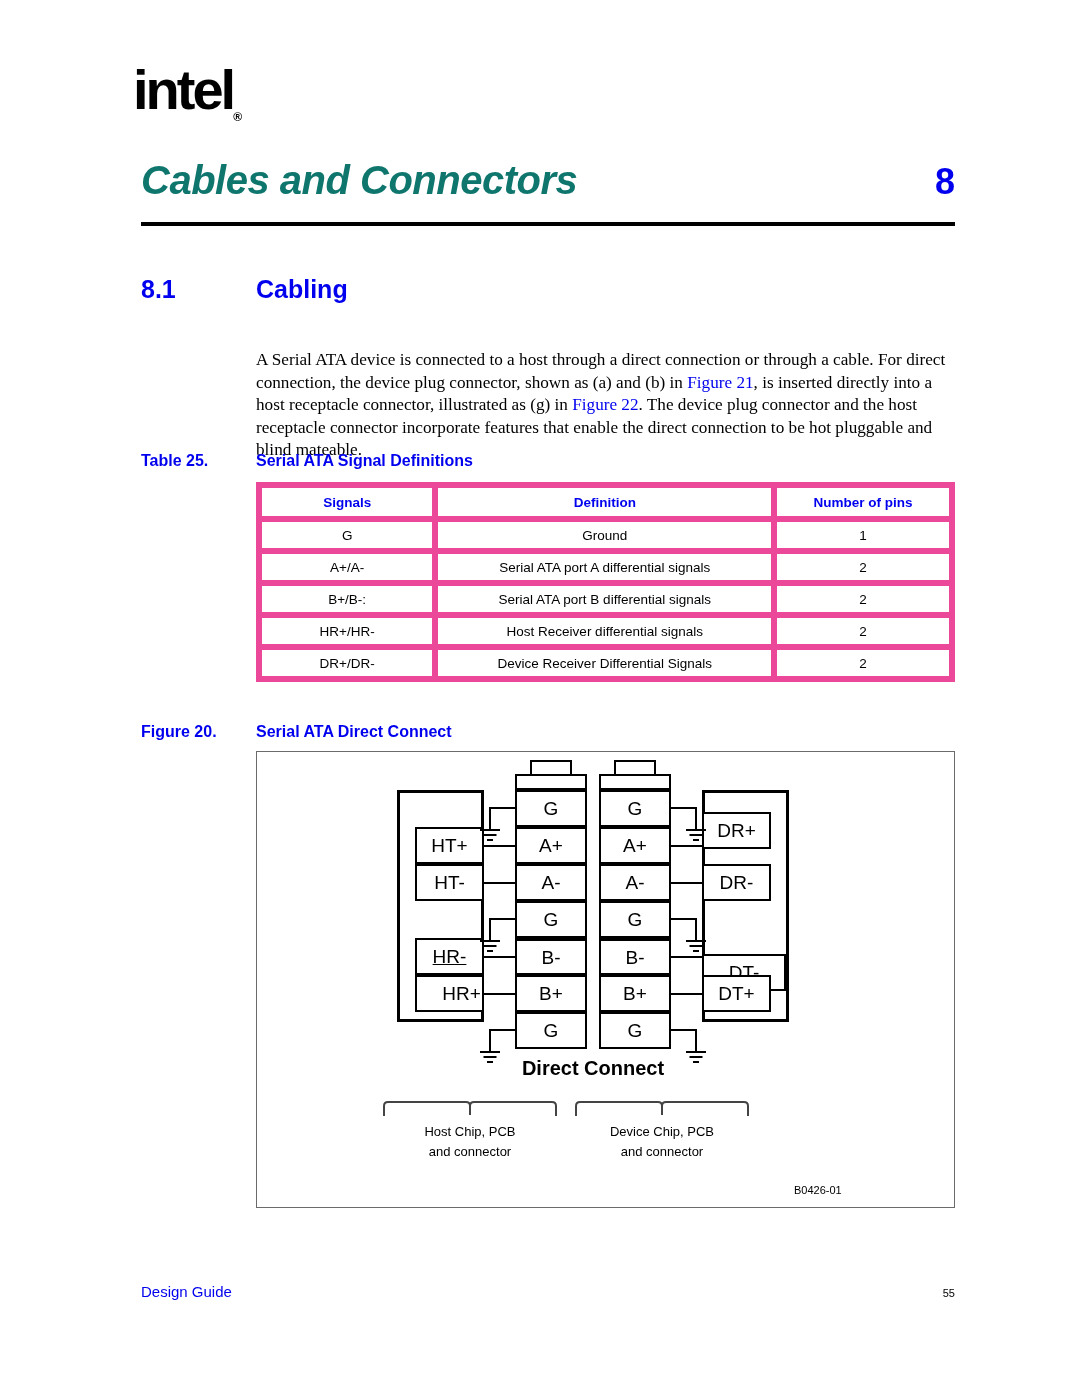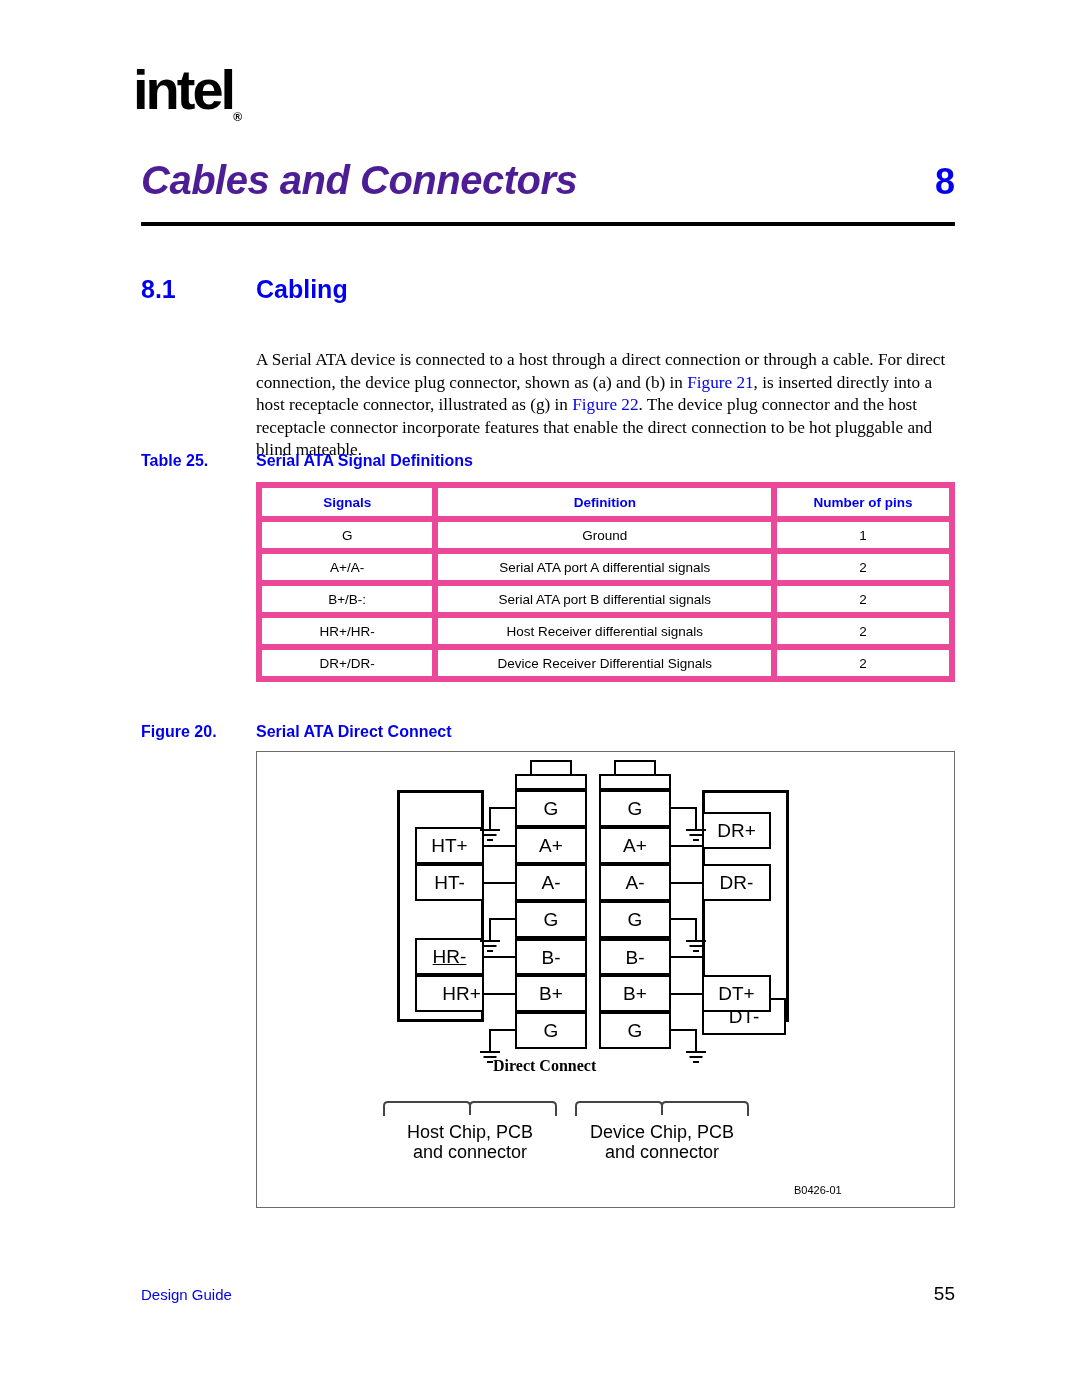--- a/index.html
+++ b/index.html
@@ -49,21 +49,21 @@
     width: 814px;
     display: flex;
     align-items: baseline;
     justify-content: space-between;
   }
   .chapter-title {
     font-family: "Liberation Sans", sans-serif;
     font-weight: bold;
     font-style: italic;
     font-size: 40px;
-    color: #4c1d95;
+    color: #0f766e;
     line-height: 44px;
     letter-spacing: -0.5px;
   }
   .chapter-number {
     font-family: "Liberation Sans", sans-serif;
     font-weight: bold;
     font-size: 36px;
     color: #0000ee;
     line-height: 44px;
   }
@@ -221,34 +221,34 @@
 
   
   .gnd { position: absolute; }
   .gnd i { position: absolute; background: #000; height: 2px; left: 50%; transform: translateX(-50%); display: block; }
   .gnd .g1 { width: 20px; top: 0; }
   .gnd .g2 { width: 13px; top: 5px; }
   .gnd .g3 { width: 6px;  top: 10px; }
 
   .direct-connect-label {
     position: absolute;
-    font-family: Liberation Serif, serif;
-    font-weight: bold;
-    font-size: 16px;
-    color: #000;
-    text-align: left;
+    font-family: Liberation Sans, sans-serif;
+    font-weight: bold;
+    font-size: 20px;
+    color: #000;
+    text-align: center;
   }
 
   
   .brace { position: absolute; }
   .brace svg { display: block; }
   .brace-label {
     position: absolute;
     font-family: "Liberation Sans", sans-serif;
-    font-size: 18px;
+    font-size: 13px;
     color: #000;
     text-align: center;
     line-height: 20px;
   }
 
   .fig-id {
     position: absolute;
     font-family: "Liberation Sans", sans-serif;
     font-size: 11px;
     color: #000;
@@ -264,21 +264,21 @@
     justify-content: space-between;
     align-items: baseline;
   }
   .footer-left {
     font-family: "Liberation Sans", sans-serif;
     font-size: 15px;
     color: #0000ee;
   }
   .footer-right {
     font-family: "Liberation Sans", sans-serif;
-    font-size: 19px;
+    font-size: 11px;
     color: #000;
   }
 </style>
 </head>
 <body>
 
 <div class="logo">
   <span class="logo-text"><span>intel</span><span class="logo-reg">®</span></span>
 </div>
 
@@ -408,21 +408,21 @@
       </div>
 
     <div class="abx chip" style="left:445px; top:38px; width:87px; height:232px;"></div>
 
     <div class="abx cell" style="left:445px; top:60px; width:69px; height:37px;">
         <span>DR+</span>
       </div>
     <div class="abx cell" style="left:445px; top:112px; width:69px; height:37px;">
         <span>DR-</span>
       </div>
-    <div class="abx cell" style="left:445px; top:202px; width:84px; height:37px;margin-top:44px;">
+    <div class="abx cell" style="left:445px; top:202px; width:84px; height:37px;">
         <span>DT-</span>
       </div>
     <div class="abx cell" style="left:445px; top:223px; width:69px; height:37px;">
         <span>DT+</span>
       </div>
 
     <div class="wire wire-h" style="left:226px; top:93px; width:33px;"></div>
     <div class="wire wire-h" style="left:226px; top:130px; width:33px;"></div>
     <div class="wire wire-h" style="left:226px; top:204px; width:33px;"></div>
     <div class="wire wire-h" style="left:226px; top:241px; width:33px;"></div>

